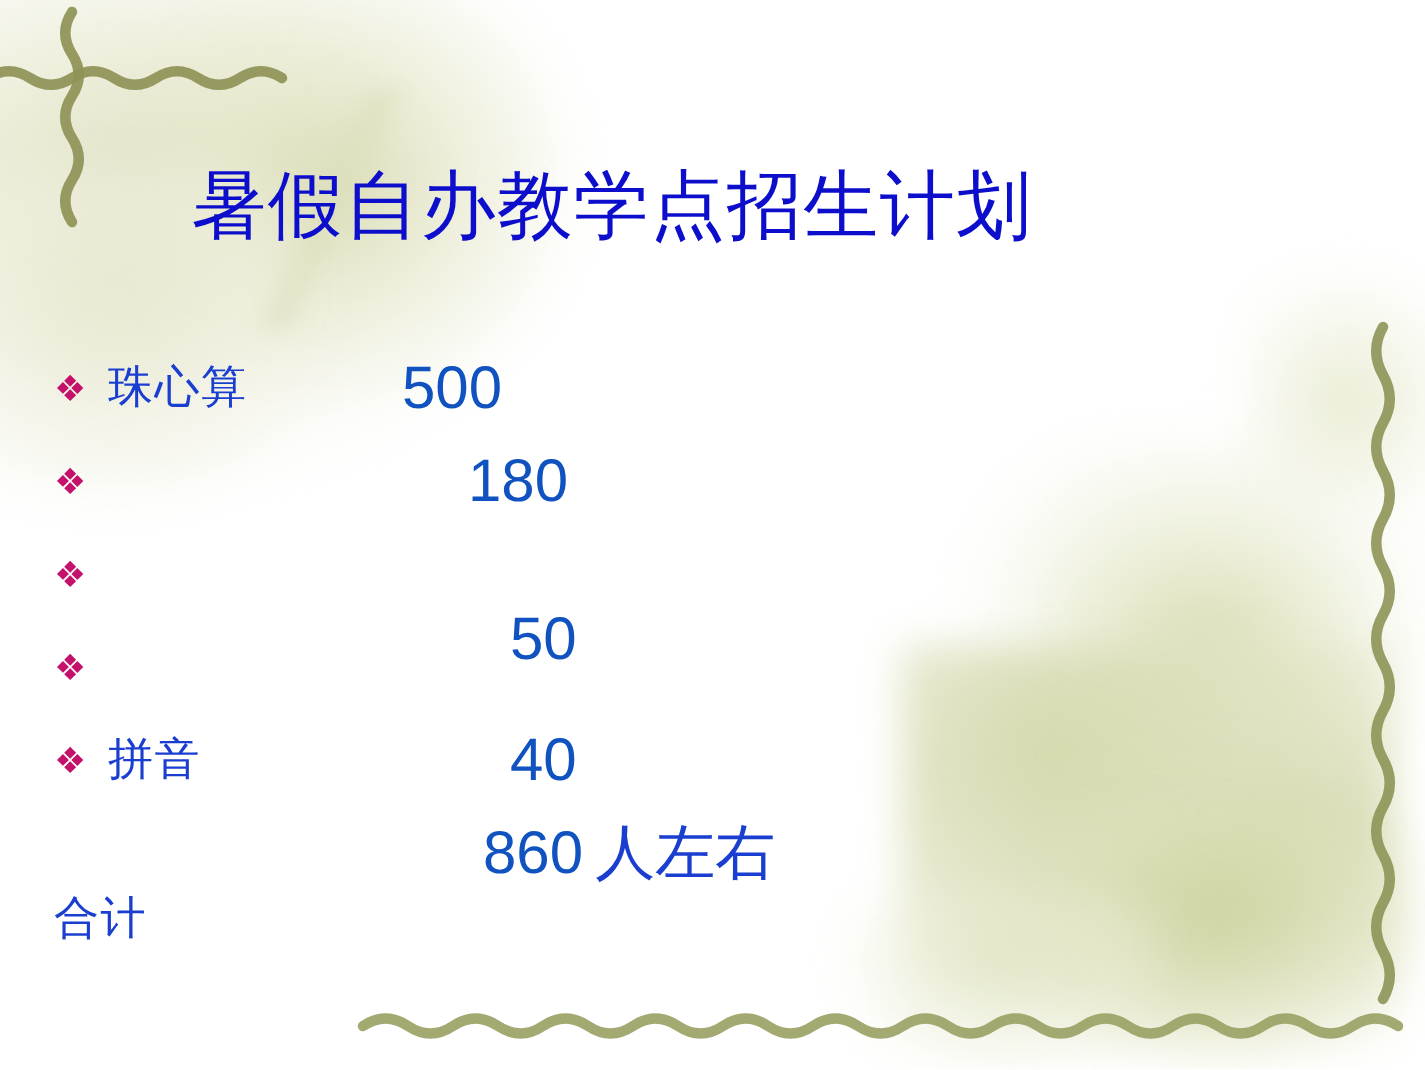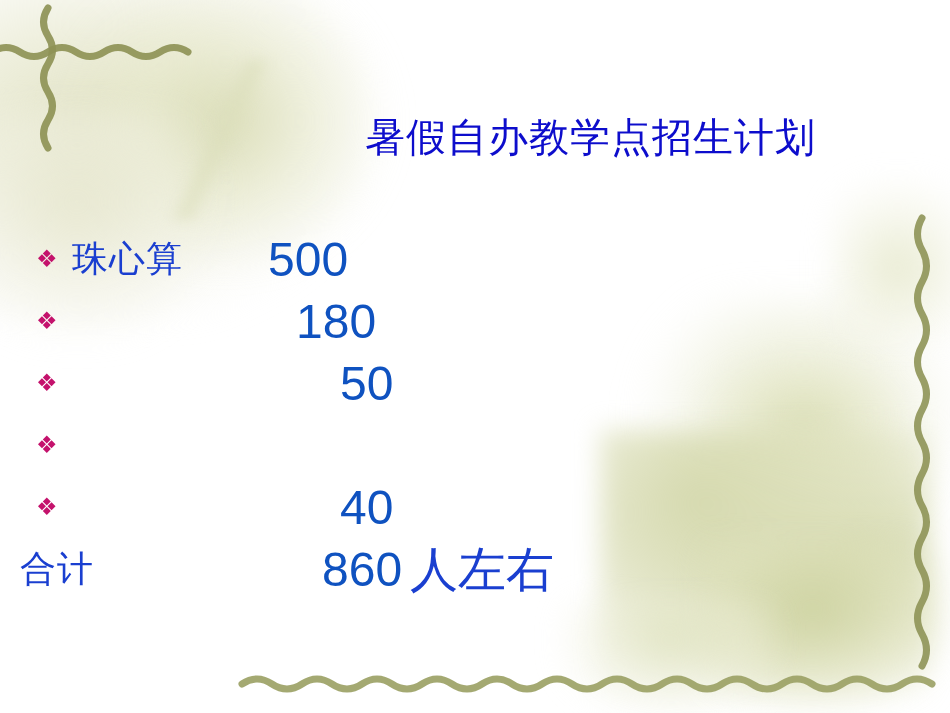--- a/index.html
+++ b/index.html
@@ -161,24 +161,24 @@
     height: 713px;
     pointer-events: none;
   }
 
   
   .title {
     position: absolute;
     left: 0;
     top: 104px;
     width: 816px;
-    text-align: right;
+    text-align: center;
     color: #0d0dcc;
     font-family: "DejaVu Serif", serif;
-    font-size: 40px;
+    font-size: 50px;
     line-height: 66px;
     letter-spacing: 1px;
     white-space: nowrap;
   }
 
   .bullet-list {
     position: absolute;
     left: 0;
     top: 228px;
     width: 760px;
@@ -201,43 +201,44 @@
     line-height: 1;
     text-align: left;
   }
   .label {
     position: absolute;
     left: 72px;
     top: 50%;
     transform: translateY(-50%);
     color: #1a3fd0;
     font-family: "DejaVu Serif", serif;
-    font-size: 36px;
+    font-size: 30px;
     line-height: 44px;
     letter-spacing: 1px;
     white-space: nowrap;
   }
   .value {
     position: absolute;
     top: 50%;
     transform: translateY(-50%);
     color: #0f52c0;
     font-family: "Liberation Sans", sans-serif;
-    font-size: 48px;
+    font-size: 40px;
     line-height: 44px;
     white-space: nowrap;
   }
   .value .suffix {
     font-family: "DejaVu Serif", serif;
     color: #1a3fd0;
     padding-left: 8px;
   }
 
   .row.total .label {
-    left: 20px;
+    left: 36px;
+    margin-top: 44px;
   }
 </style>
 </head>
 <body>
 
 <div class="slide">
 
   <div class="bg-base"></div>
   <div class="bg-wash-tl"></div>
   <div class="bg-wash-tl2"></div>
@@ -268,38 +269,39 @@
     <div class="row">
       <span class="bullet">❖</span>
       <span class="label">珠心算</span>
       <span class="value" style="left: 268px;">
         <span class="num">500</span><span class="suffix"></span>
       </span>
     </div>
 
     <div class="row">
       <span class="bullet">❖</span>
-      <span class="value" style="left: 296px;">
+      <span class="value" style="left: 312px;">
         <span class="num">180</span><span class="suffix"></span>
       </span>
     </div>
 
     <div class="row">
       <span class="bullet">❖</span>
-      <span class="value" style="left: 340px;">
+      <span class="value" style="left: 340px; margin-top: 43px;">
         <span class="num">50</span><span class="suffix"></span>
       </span>
     </div>
 
     <div class="row">
       <span class="bullet">❖</span>
     </div>
 
     <div class="row">
       <span class="bullet">❖</span>
+      <span class="label">拼音</span>
       <span class="value" style="left: 340px;">
         <span class="num">40</span><span class="suffix"></span>
       </span>
     </div>
 
     <div class="row total">
 
       <span class="label">合计</span>
       <span class="value" style="left: 322px; text-align: right;">
         <span class="num">860</span><span class="suffix">人左右</span>

